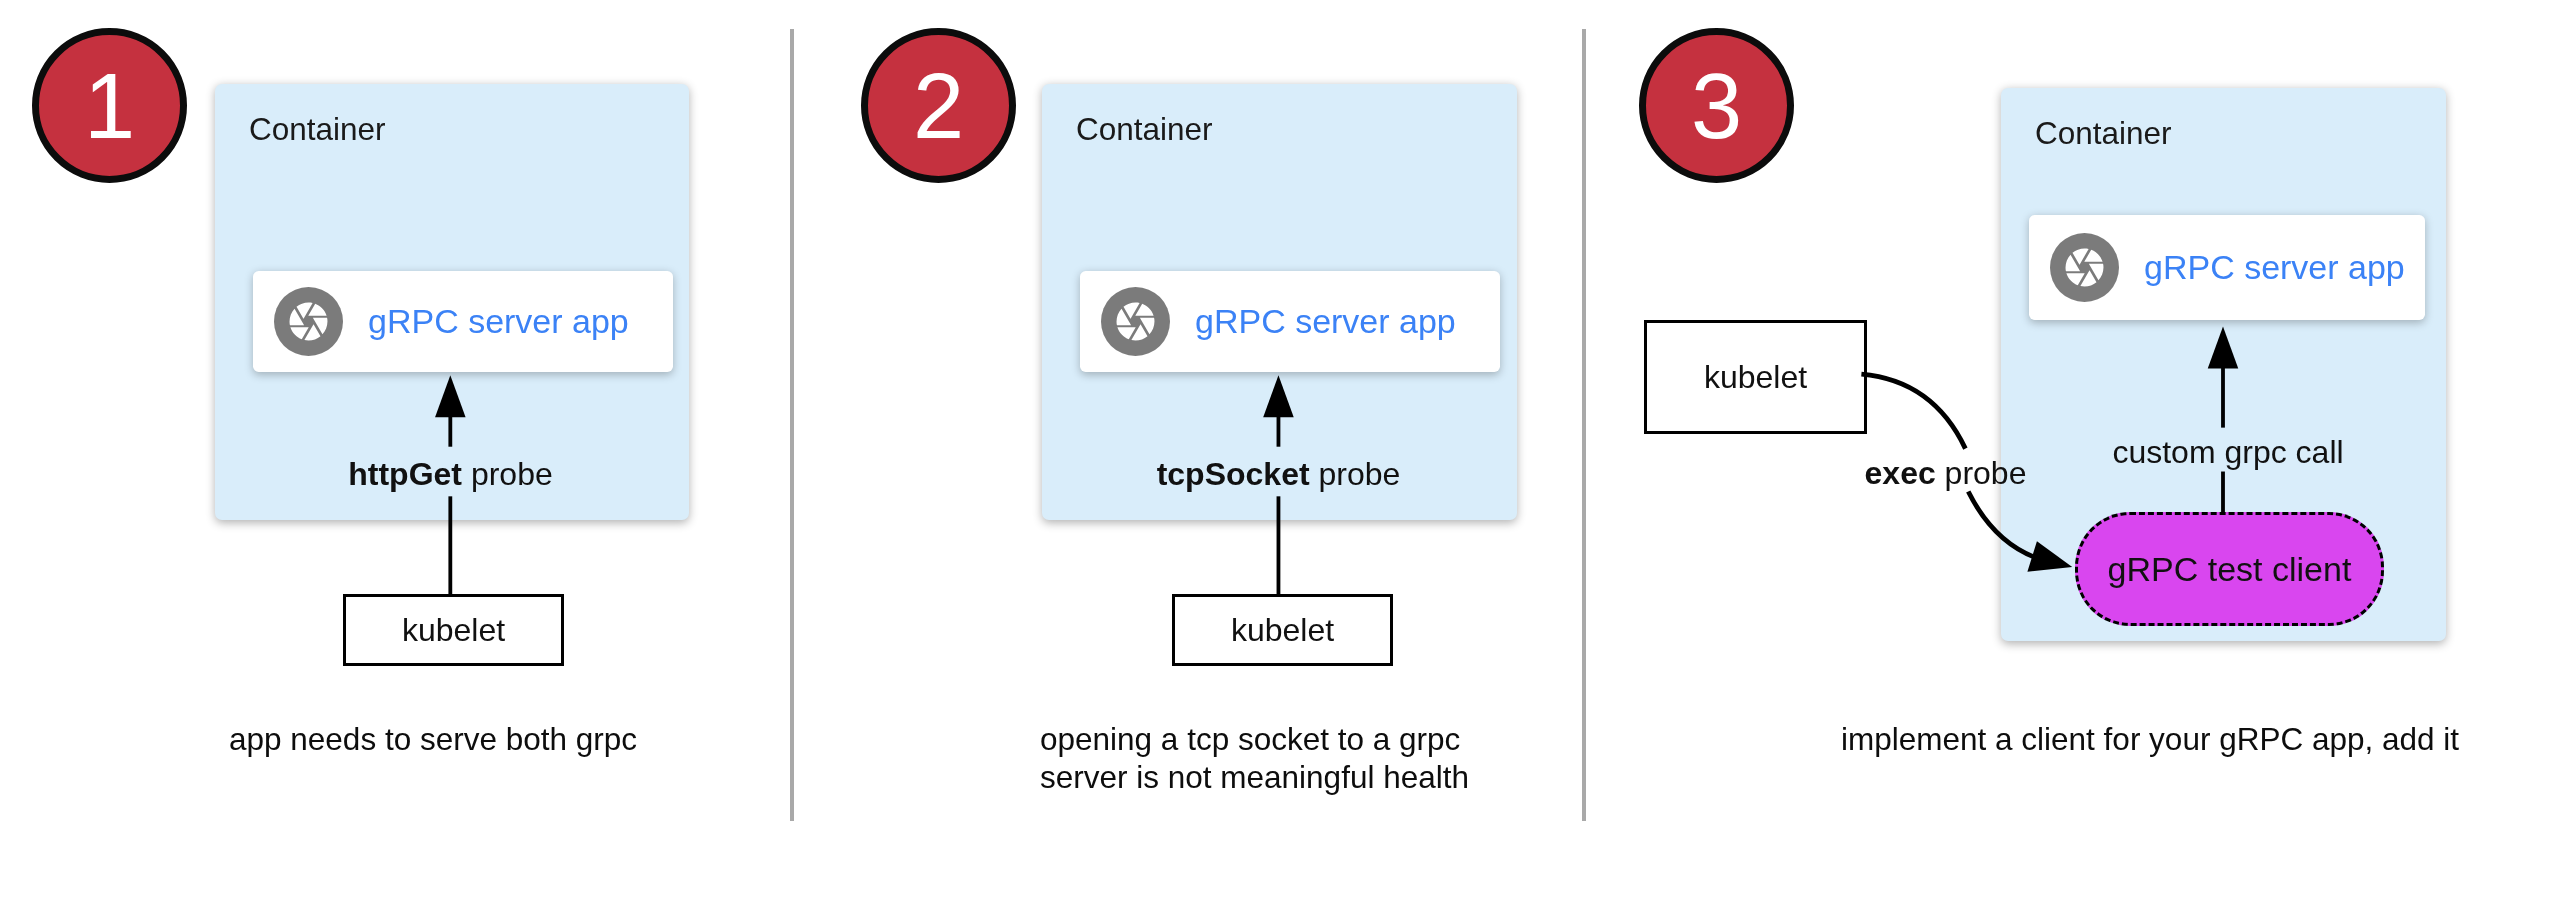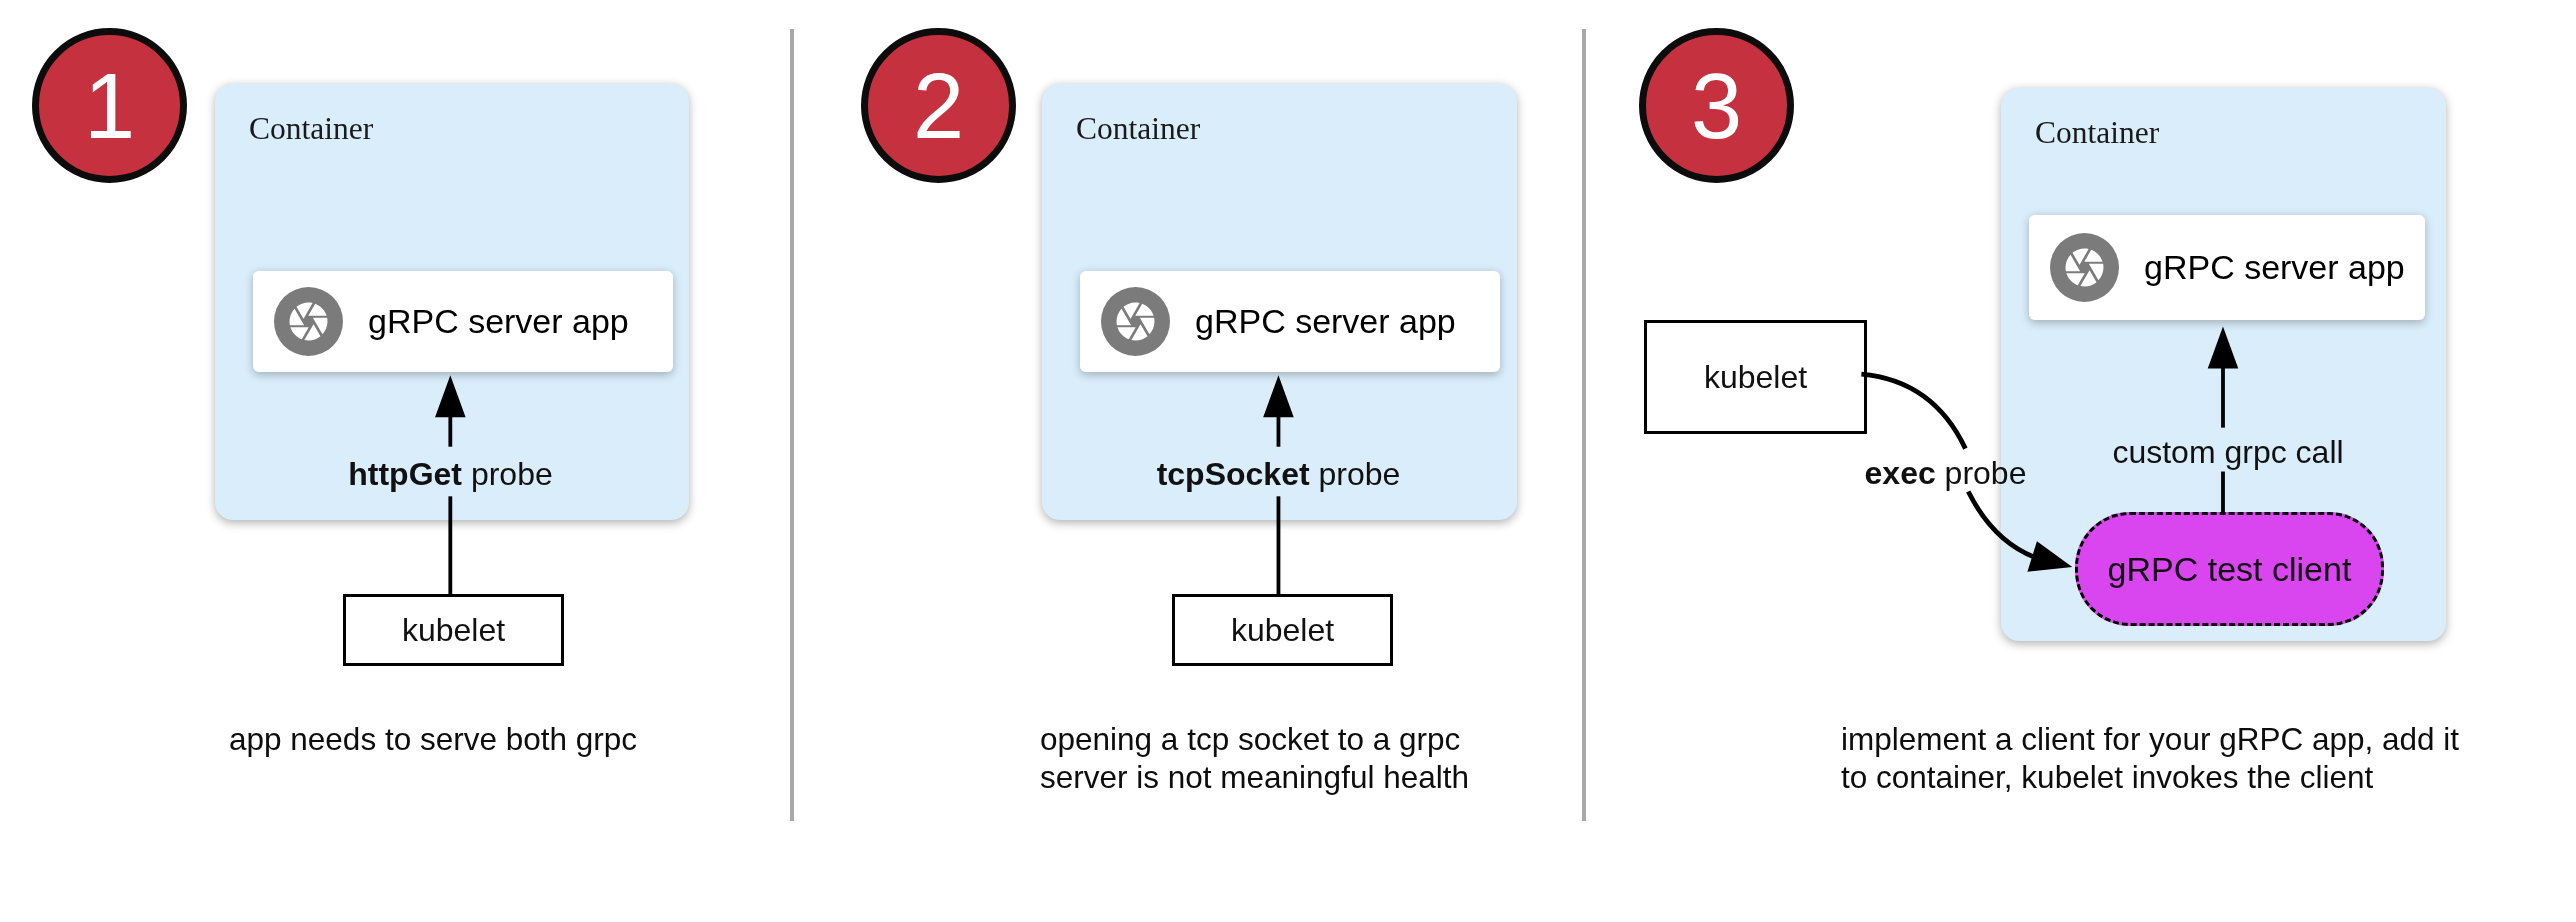--- a/index.html
+++ b/index.html
@@ -11,35 +11,34 @@
   
   .badge{
     width:141px;height:141px;border-radius:50%;
     background:var(--badge-red,#c5313f);border:7.6px solid #0c0c0c;
     display:flex;align-items:center;justify-content:center;
     color:#fff;font-size:92px;line-height:1;
   }
   
   .container-box{
     background:var(--container-blue,#d9edfa);
-    border-radius:18px;
+    border-radius:7px;
     box-shadow:0 2.9px 9.5px rgba(0,0,0,0.30);
-    font-family:Liberation Serif, serif;
   }
   .container-label{
     position:absolute;left:34px;top:27px;
     font-size:31.5px;color:#1a1a1a;
   }
   
   .app-box{
     background:#ffffff;border-radius:5.7px;
     box-shadow:0 2.9px 8.6px rgba(0,0,0,0.25);
     display:flex;align-items:center;gap:25px;padding-left:21px;
   }
-  .app-box .label{font-size:34px;color:#000000;}
+  .app-box .label{font-size:34px;color:#3b82f6;}
   .app-icon{width:69px;height:69px;flex:0 0 auto;}
   
   .kubelet-box{
     background:#ffffff;border:3.8px solid #000;
     display:flex;align-items:center;justify-content:center;
     font-size:32px;
   }
   
   .probe-label{
     font-size:32px;text-align:center;white-space:nowrap;
@@ -155,21 +154,20 @@
 </div>
 
 <div class="abs call-label" style="left:2085px;top:434px;width:286px;">custom grpc call</div>
 
 <div class="abs client-box" style="left:2075px;top:512px;width:303px;height:108px;">
   <span>gRPC test client</span>
 </div>
 
 <div class="abs caption" style="left:1841px;top:720px;width:620px;">
   <div>implement a client for your gRPC app, add it</div>
-  <div>to container, kubelet invokes the client</div>
 </div>
 
 <svg class="overlay" width="2576" height="923" viewBox="0 0 2700 967">
 
   <polygon points="472,393 456,437 488,437" fill="#000"></polygon>
   <line x1="472" y1="433" x2="472" y2="468" stroke="#000" stroke-width="4"></line>
   <line x1="472" y1="520" x2="472" y2="623" stroke="#000" stroke-width="4"></line>
 
   <polygon points="1340,393 1324,437 1356,437" fill="#000"></polygon>
   <line x1="1340" y1="433" x2="1340" y2="468" stroke="#000" stroke-width="4"></line>

